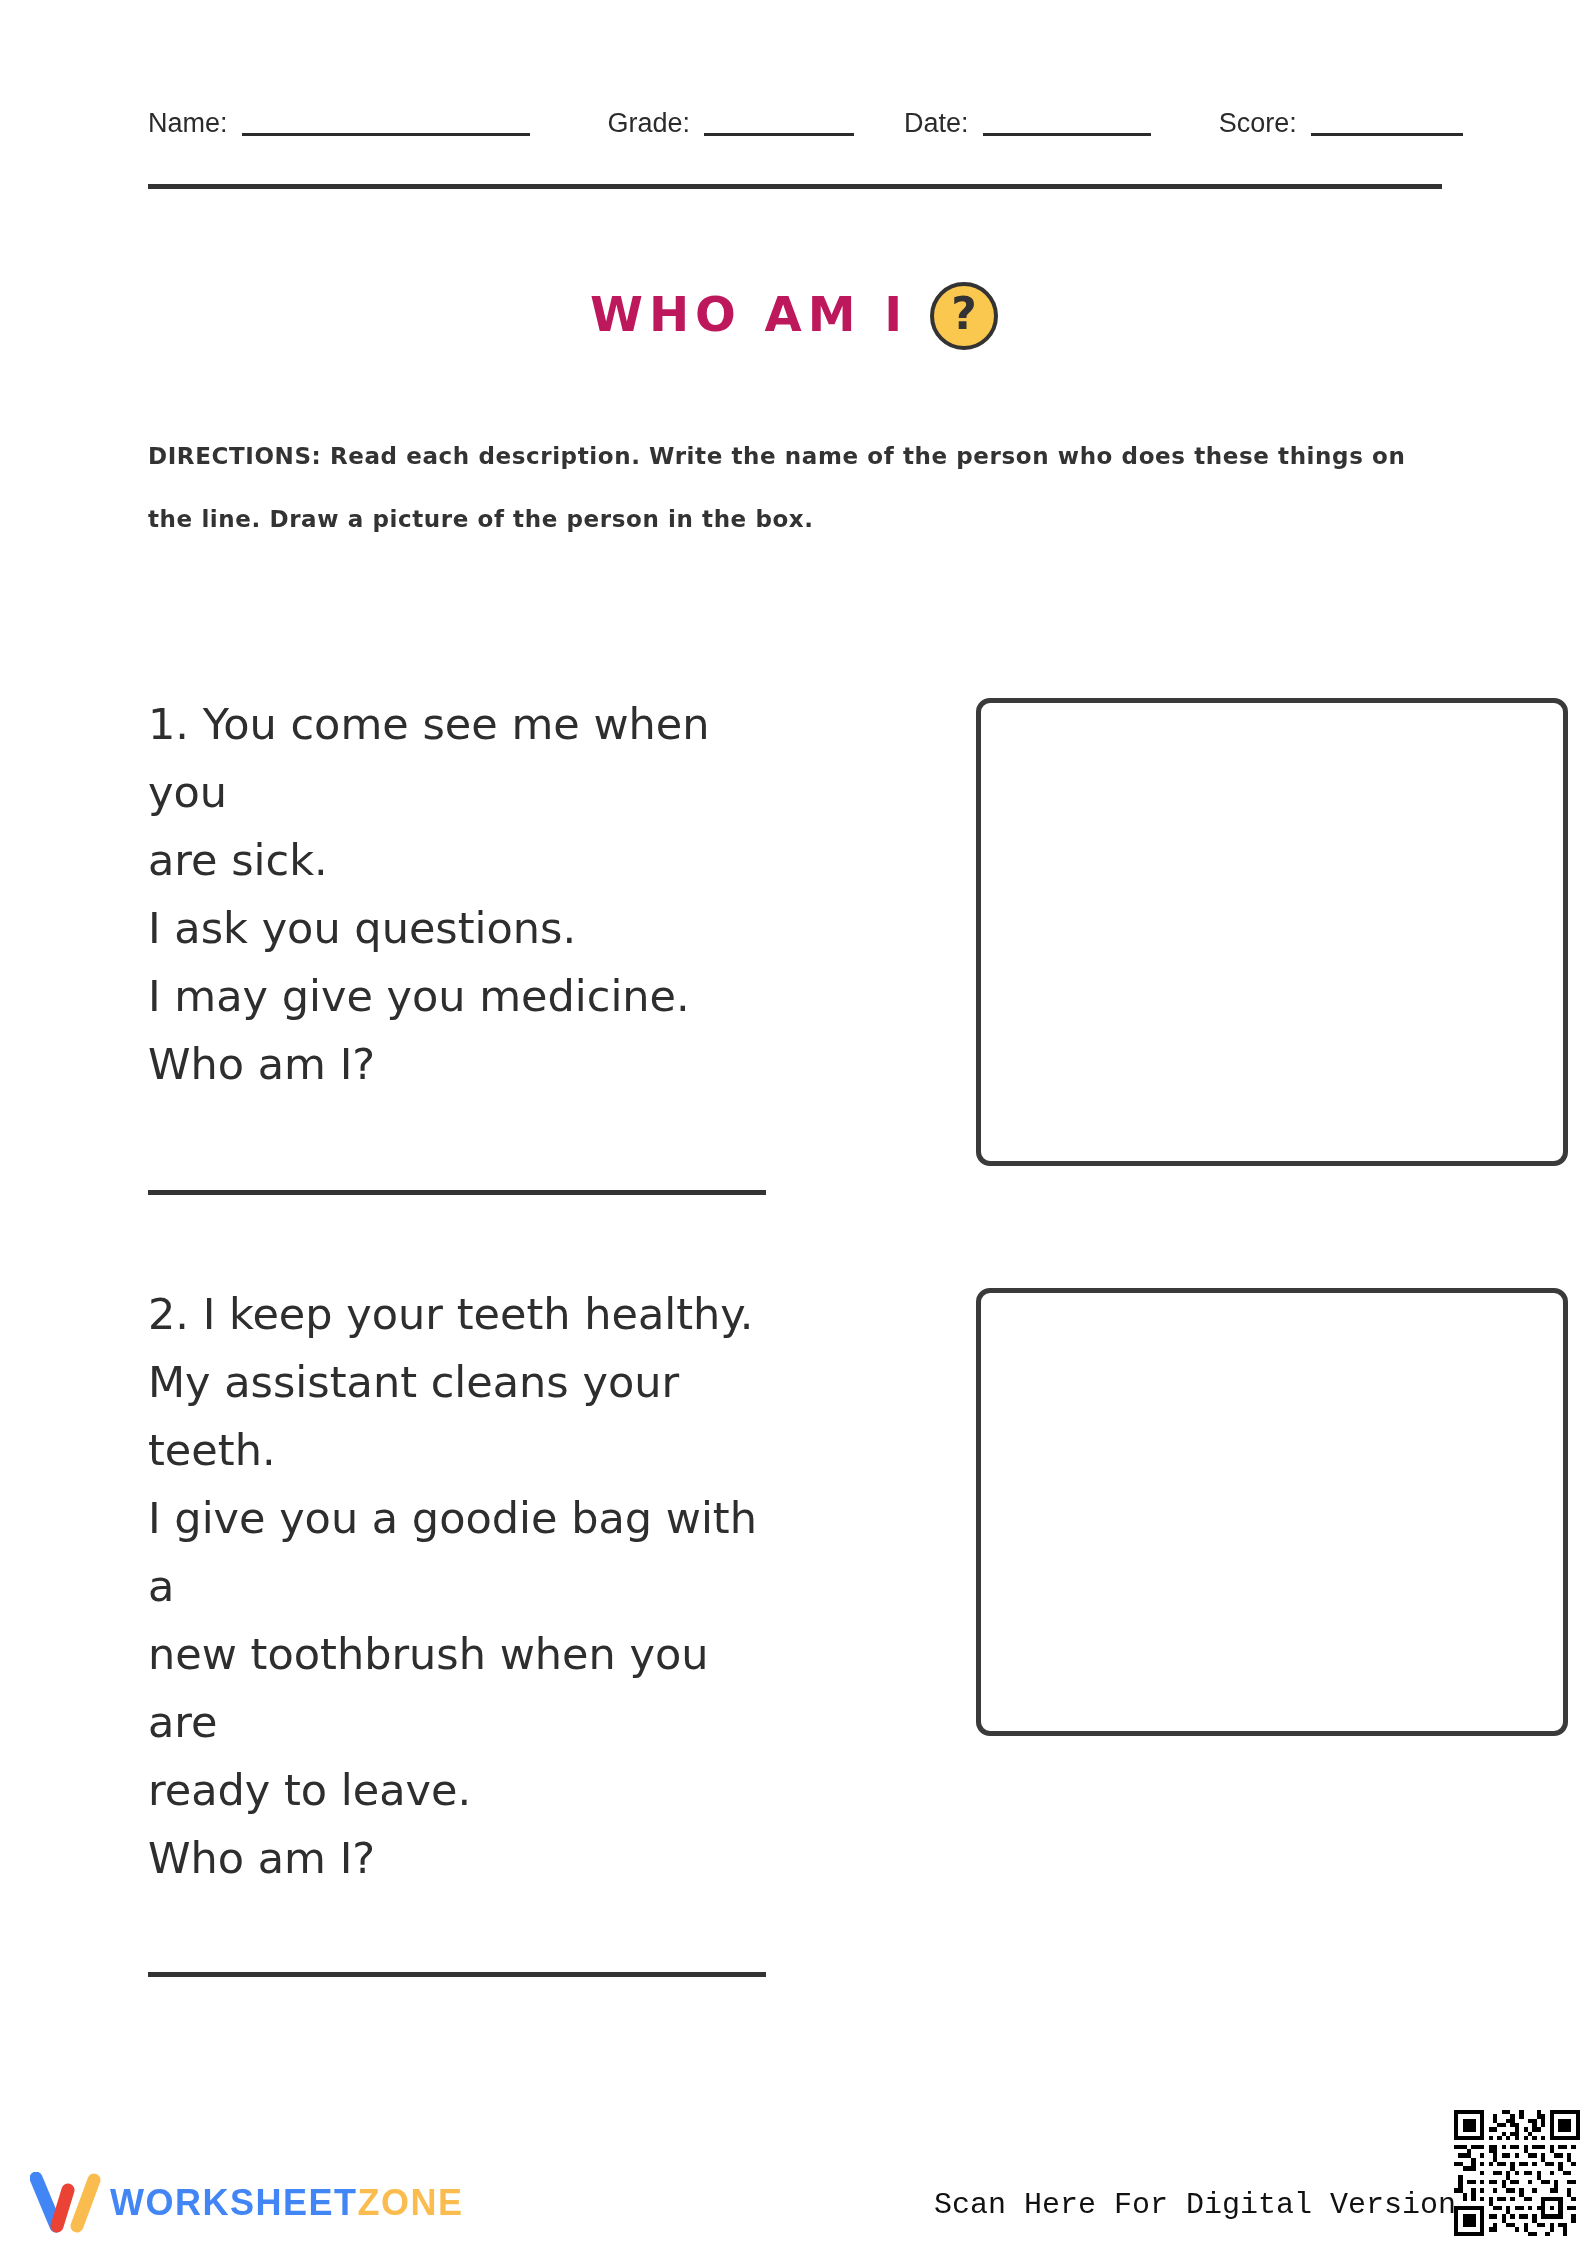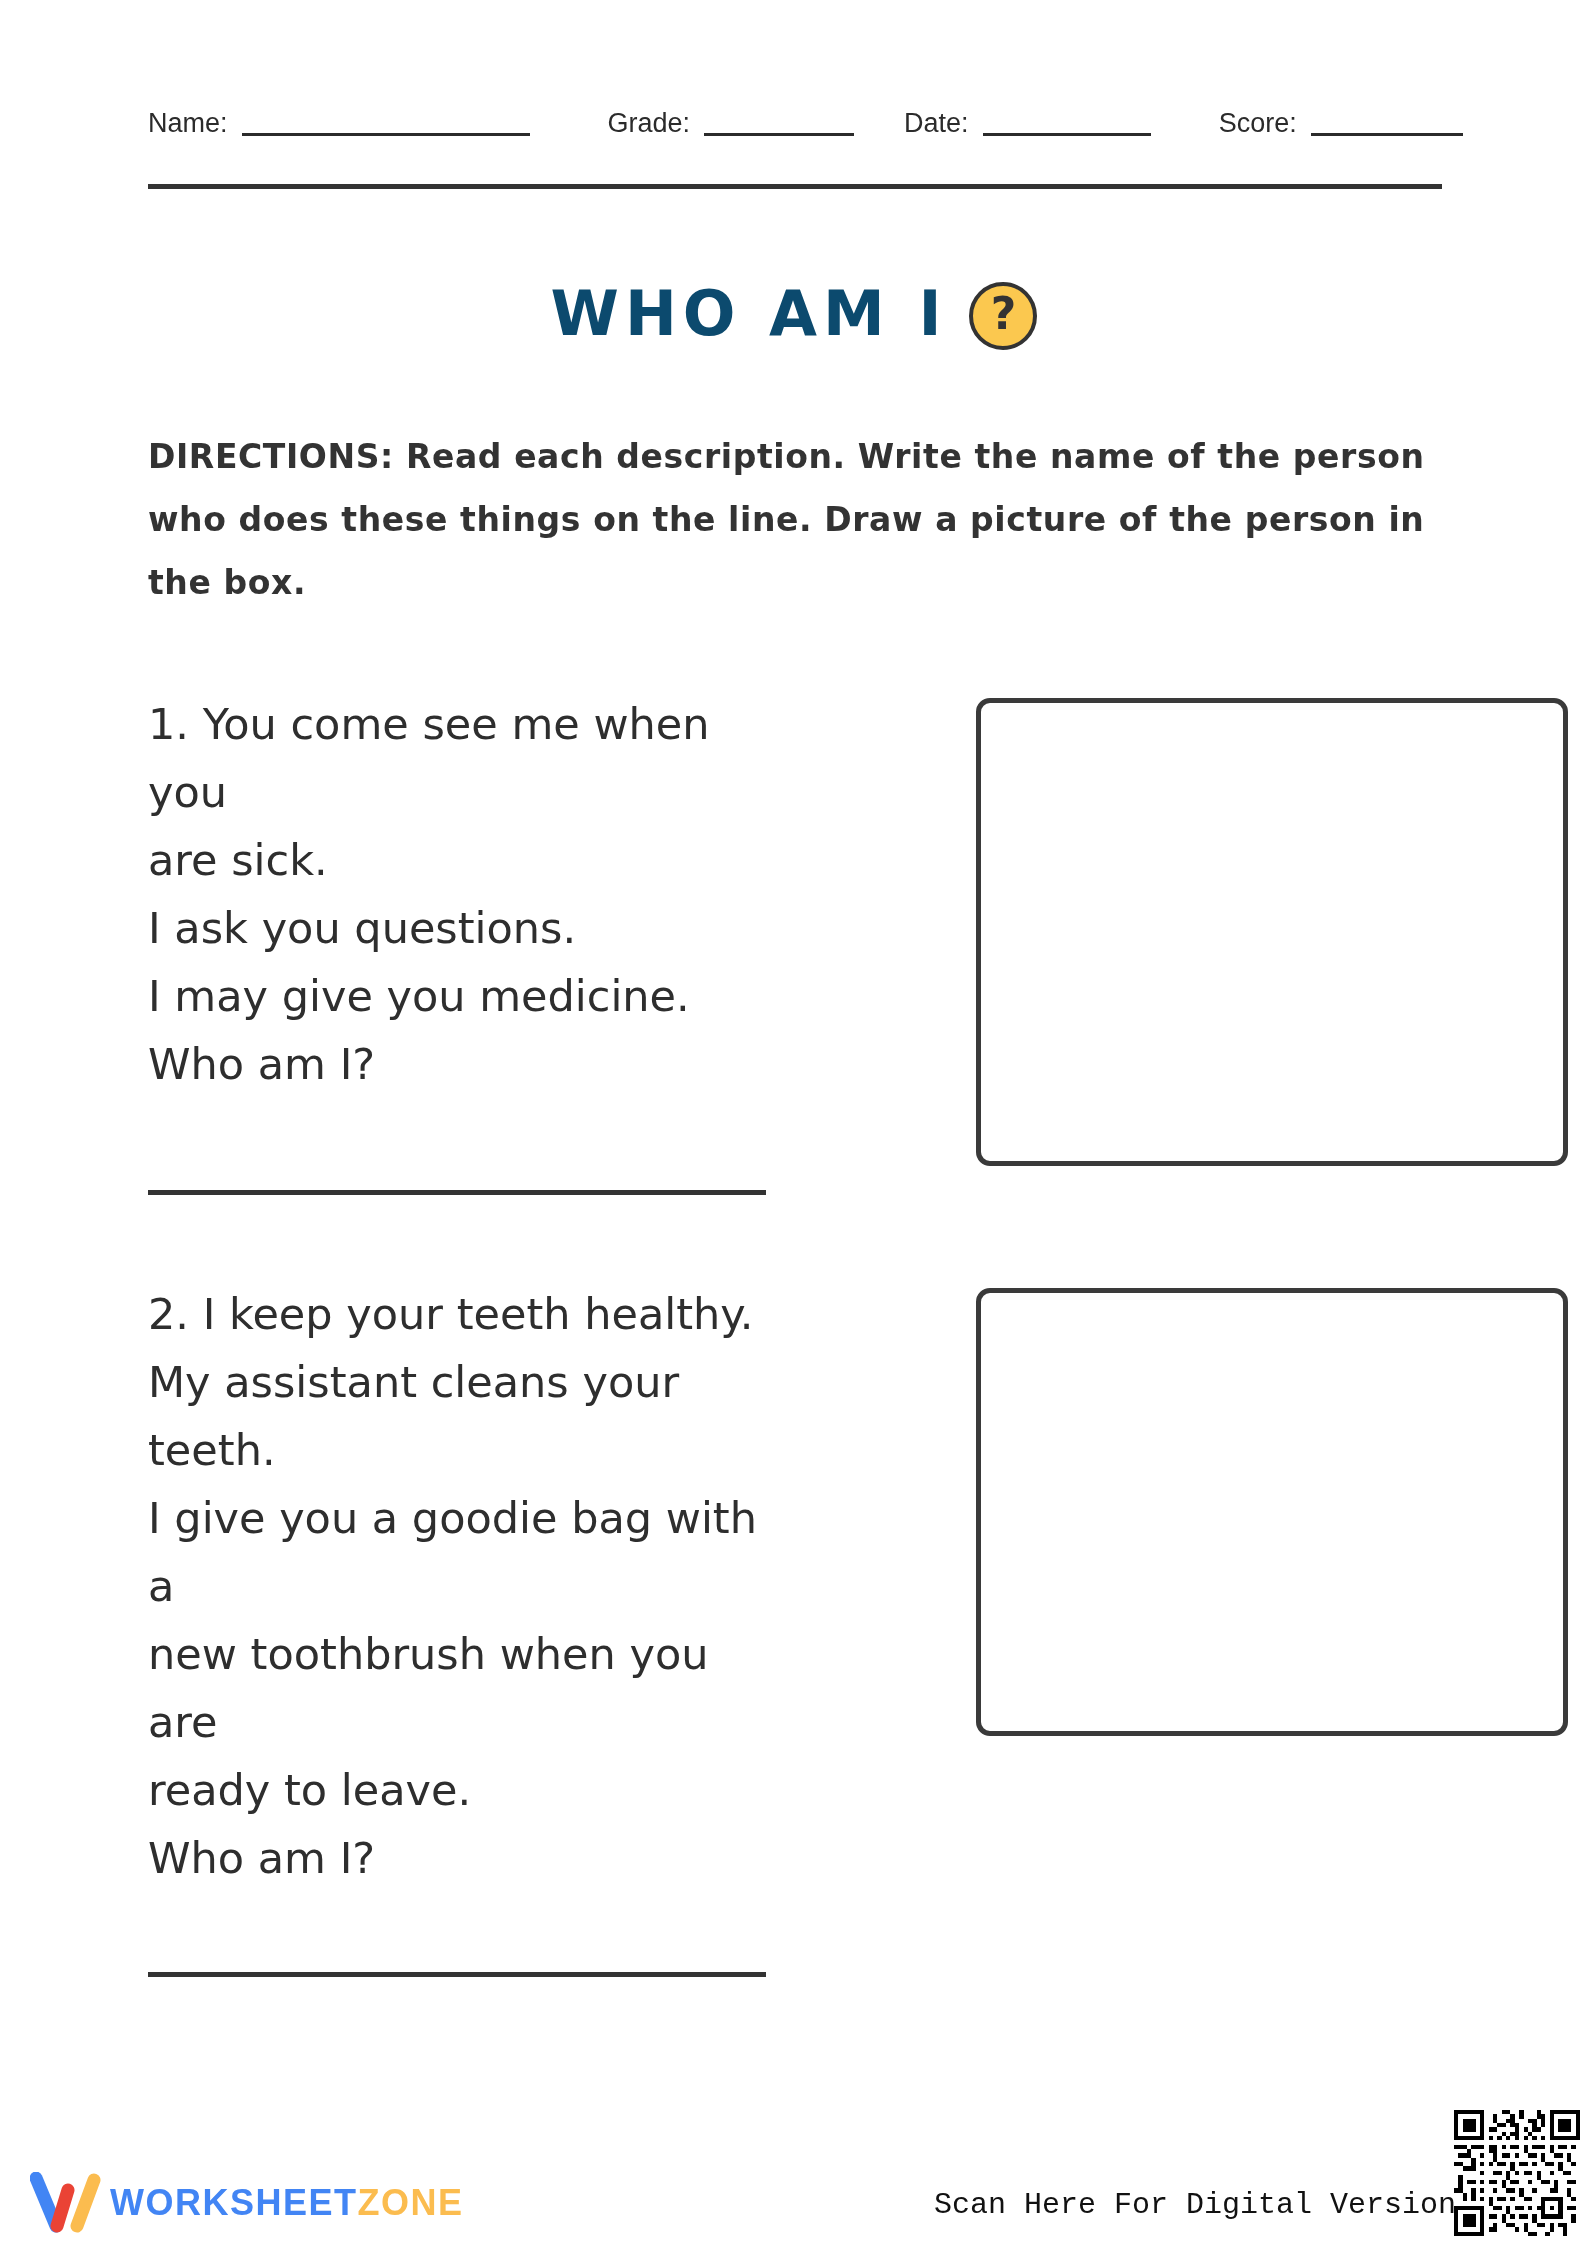--- a/index.html
+++ b/index.html
@@ -66,23 +66,23 @@
     top: 278px;
     width: 1588px;
     display: flex;
     align-items: center;
     justify-content: center;
     gap: 22px;
   }
   .title-text {
     font-family: "DejaVu Sans", sans-serif;
     font-weight: bold;
-    font-size: 62px;
+    font-size: 48px;
     letter-spacing: 6px;
-    color: #0c4a6e;
+    color: #be185d;
     line-height: 1;
     white-space: nowrap;
   }
   .q-badge {
     width: 68px;
     height: 68px;
     border-radius: 50%;
     background: #fbc84f;
     border: 4px solid #333333;
     display: flex;
@@ -101,21 +101,21 @@
   }
 
   
   .directions {
     position: absolute;
     left: 148px;
     top: 425px;
     width: 1290px;
     font-family: "DejaVu Sans", sans-serif;
     font-weight: bold;
-    font-size: 33px;
+    font-size: 23px;
     line-height: 63px;
     letter-spacing: 0.6px;
     color: #333333;
   }
 
   
   .question {
     position: absolute;
     left: 148px;
     width: 1290px;

